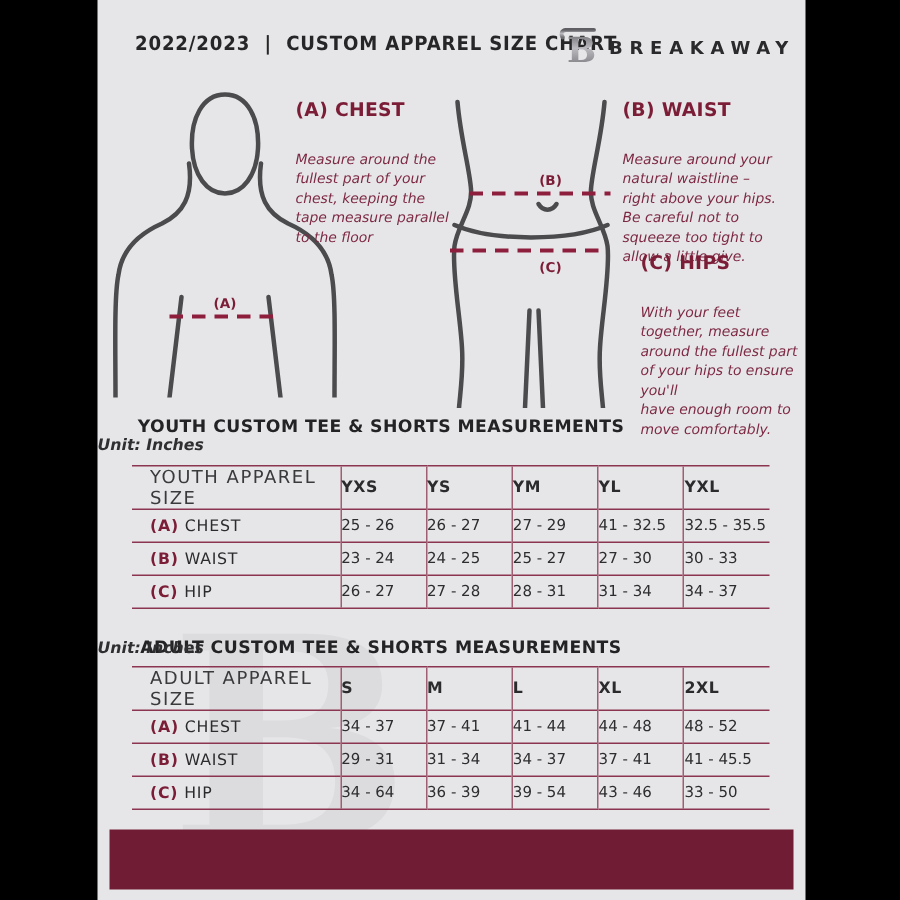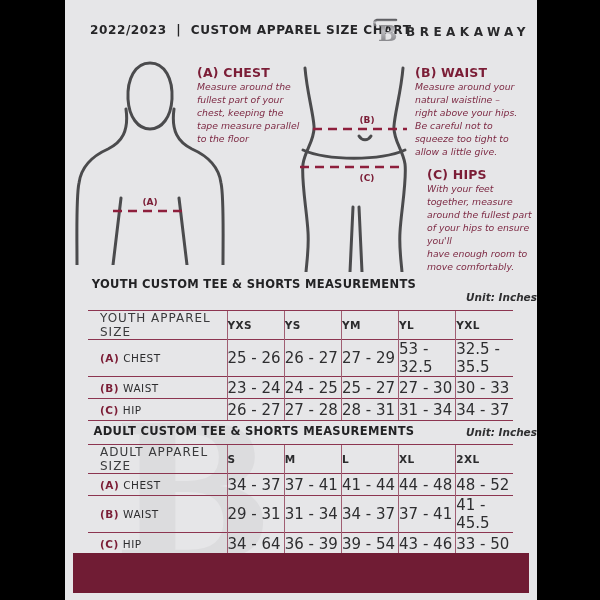--- a/index.html
+++ b/index.html
@@ -21,45 +21,45 @@
                transform:scaleX(.93); transform-origin:left top; }
   .brand { position:absolute; left:306px; top:15px; z-index:2;
            display:flex; align-items:center; gap:8px; }
   .brand-name { font-size:12px; font-weight:bold; letter-spacing:4.5px;
                 color:#2a2a2c; padding-top:4px; }
 
   
   .diagram { position:absolute; z-index:1; }
   .guide-block { position:absolute; z-index:2; }
   .guide-heading { font-size:12.5px; font-weight:bold; color:#7b1d36; letter-spacing:.2px; }
-  .guide-body { margin-top:0; font-size:9.3px; font-style:italic; color:#7d2943;
+  .guide-body { margin-top:20px; font-size:9.3px; font-style:italic; color:#7d2943;
                 line-height:1.4; white-space:pre-line; }
 
   
   .tbl-title { position:absolute; left:0; width:378px; text-align:center; z-index:2;
                font-size:11.5px; font-weight:bold; color:#232325; letter-spacing:.3px; }
-  .tbl-unit  { position:absolute; left:0; width:472px; text-align:right; z-index:2;
+  .tbl-unit  { position:absolute; left:0; width:472px; text-align:left; z-index:2;
                font-size:10.5px; font-style:italic; font-weight:600; color:#2f2f31; }
   table.size-table { position:absolute; left:23px; width:425px; z-index:2;
                      border-collapse:collapse; table-layout:fixed; }
   .size-table col.c0 { width:139px; }
   .size-table col.cn { width:57.2px; }
   .size-table tr { height:22px; }
   .size-table th, .size-table td { border-top:1.5px solid #8c3550; text-align:left;
                                    vertical-align:middle; padding:0; }
   .size-table tr:last-child th, .size-table tr:last-child td { border-bottom:1.5px solid #8c3550; }
   .size-table th + th, .size-table td + td { border-left:1.4px solid #a05e72; }
   .first-head { text-align:left !important; padding-left:12px !important;
                 font-weight:normal; font-size:12px; letter-spacing:1px; color:#3a3a3c; }
   .col-head { font-weight:bold; font-size:10.5px; color:#2b2b2d; letter-spacing:.4px; }
   .row-label { text-align:left !important; padding-left:12px !important;
                font-size:10.5px; color:#2c2c2e; letter-spacing:.5px; }
   .row-label .marker { color:#7b1d36; font-weight:bold; }
   .row-label .lab { margin-left:4px; }
-  .val { font-size:15px; color:#2e2e30;margin-left:44px; }
+  .val { font-size:10px; color:#2e2e30;margin-left:44px; }
 
   
   .footer-bar { position:absolute; left:8px; top:553px; width:456px; height:40px;
                 background:#701c34; z-index:3; }
 
   svg .outline { fill:none; stroke:#4b4b4d; stroke-width:3; stroke-linecap:round; }
   svg .dashline { fill:none; stroke:#8e1f3c; stroke-width:2.6; stroke-dasharray:9 6; }
   svg .marker-text { font-family:"DejaVu Sans",sans-serif; font-size:9px;
                      font-weight:bold; fill:#7b1d36; }
 </style>
@@ -158,21 +158,21 @@
         <th class="col-head">YS</th>
         <th class="col-head">YM</th>
         <th class="col-head">YL</th>
         <th class="col-head">YXL</th>
       </tr>
       <tr>
         <td class="row-label"><span class="marker">(A)</span><span class="lab">CHEST</span></td>
         <td class="val">25 - 26</td>
         <td class="val">26 - 27</td>
         <td class="val">27 - 29</td>
-        <td class="val">53 - 32.5</td>
+        <td class="val">41 - 32.5</td>
         <td class="val">32.5 - 35.5</td>
       </tr>
       <tr>
         <td class="row-label"><span class="marker">(B)</span><span class="lab">WAIST</span></td>
         <td class="val">23 - 24</td>
         <td class="val">24 - 25</td>
         <td class="val">25 - 27</td>
         <td class="val">27 - 30</td>
         <td class="val">30 - 33</td>
       </tr>

